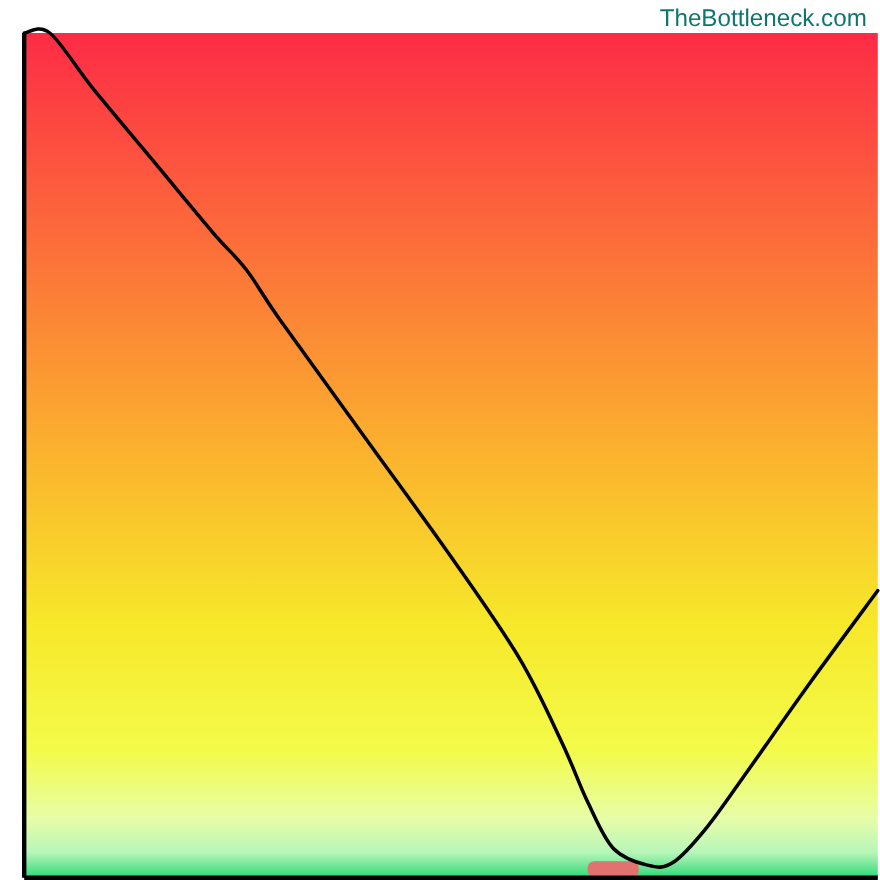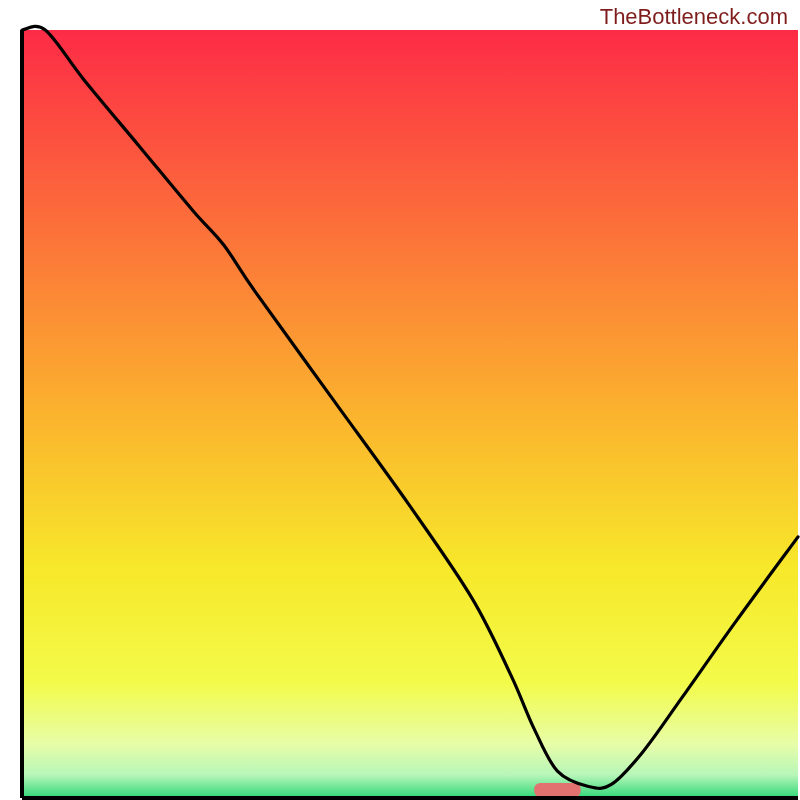--- a/index.html
+++ b/index.html
@@ -14,21 +14,21 @@
     position: relative;
     width: 800px;
     height: 800px;
   }
   .watermark {
     position: absolute;
     top: 4px;
     right: 12px;
     font-size: 22px;
     font-weight: 500;
-    color: #7f1d1d;
+    color: #0f766e;
     letter-spacing: 0px;
   }
   svg {
     position: absolute;
     top: 0;
     left: 0;
   }
 </style>
 </head>
 <body>

